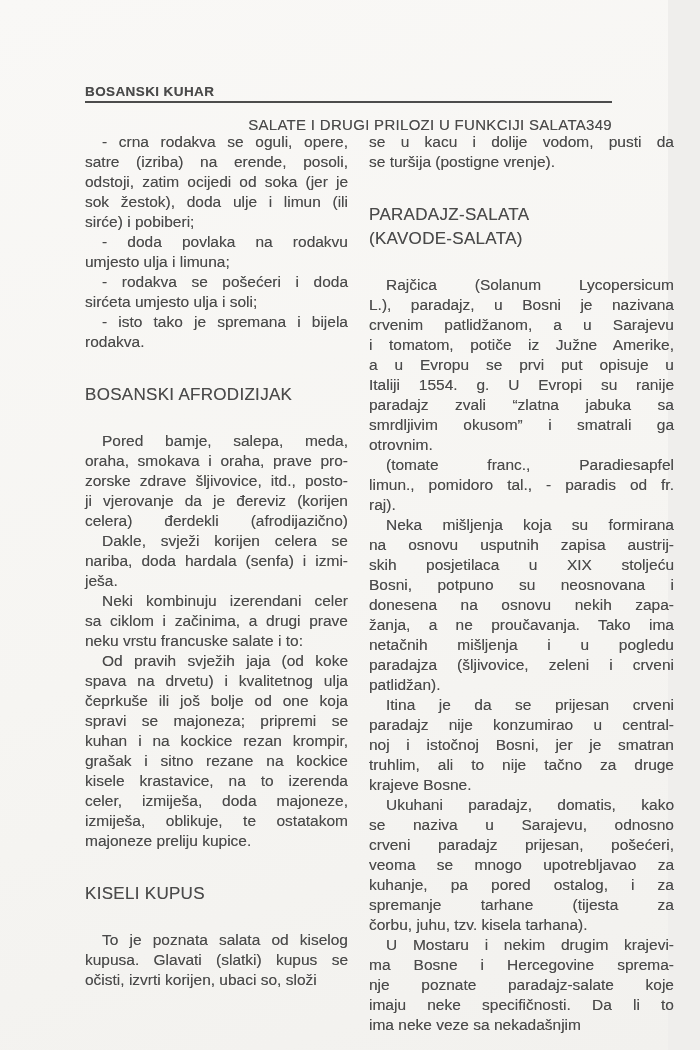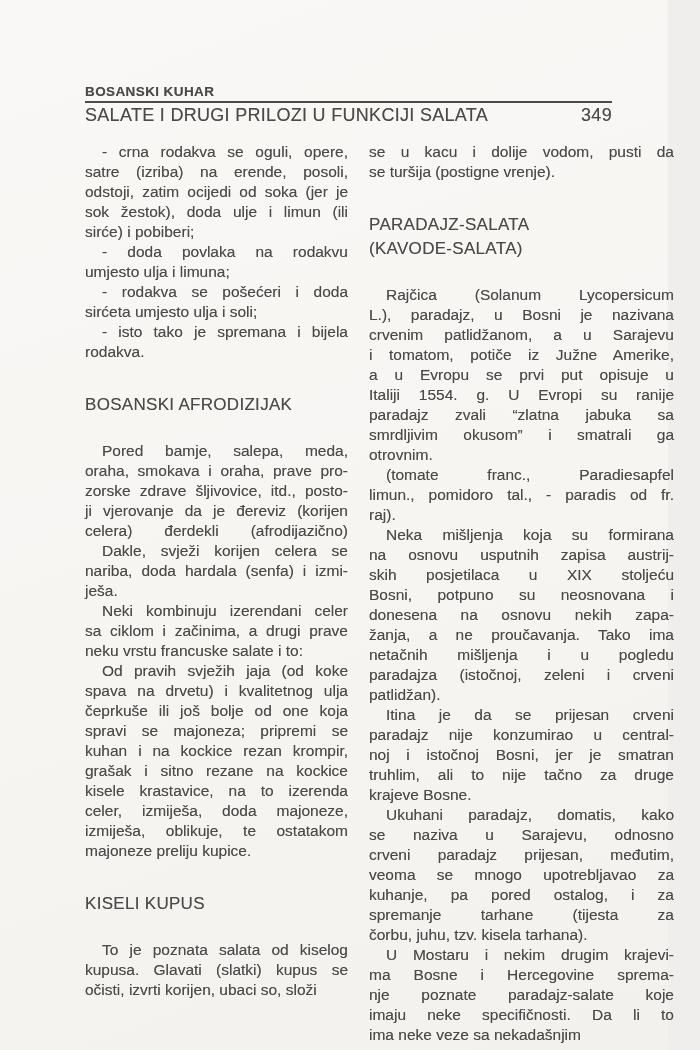--- a/index.html
+++ b/index.html
@@ -11,23 +11,23 @@
     color:var(--ink,#4a4a4a);
   }
   .page{
     position:relative;width:668px;height:1050px;
     background:linear-gradient(160deg,#f9f8f6 0%,#f6f5f2 55%,#f2f1ee 100%);
     text-shadow:0 0 .6px rgba(74,74,74,.5);
   }
   header{position:absolute;left:85px;top:84px;width:527px;}
   .book-title{font-weight:bold;font-size:13.5px;letter-spacing:.4px;}
   .rule{height:2px;background:var(--rule,#4c4c4c);margin-top:2px;}
-  .chapter-row{display:flex;justify-content:space-between;align-items:baseline;
-    font-size:18px;letter-spacing:.3px;margin-top:2px;}
-  .columns{position:absolute;left:85px;top:142px;display:flex;gap:21px;}
+  .chapter-row{display:flex;justify-content:flex-end;align-items:baseline;
+    font-size:15px;letter-spacing:.3px;margin-top:13px;}
+  .columns{position:absolute;left:85px;top:132px;display:flex;gap:21px;}
   .col{font-size:15.5px;line-height:20px;}
   .col.left{width:263px;}
   .col.right{width:305px;}
   .ln{min-height:20px;white-space:normal;}
   .jl{text-align:justify;text-align-last:justify;}
   .ind{padding-left:17px;}
   .hd{font-size:17px;letter-spacing:.3px;margin:31px 0 24px;}
   .hd .ln{line-height:24px;min-height:24px;}
 </style>
 </head>
@@ -131,34 +131,34 @@
           <div class="ln">raj).</div>
         </div>
         <div class="para">
           <div class="ln jl ind">Neka mišljenja koja su formirana</div>
           <div class="ln jl">na osnovu usputnih zapisa austrij-</div>
           <div class="ln jl">skih posjetilaca u XIX stoljeću</div>
           <div class="ln jl">Bosni, potpuno su neosnovana i</div>
           <div class="ln jl">donesena na osnovu nekih zapa-</div>
           <div class="ln jl">žanja, a ne proučavanja. Tako ima</div>
           <div class="ln jl">netačnih mišljenja i u pogledu</div>
-          <div class="ln jl">paradajza (istočnoj, zeleni i crveni</div>
+          <div class="ln jl">paradajza (šljivovice, zeleni i crveni</div>
           <div class="ln">patlidžan).</div>
         </div>
         <div class="para">
           <div class="ln jl ind">Itina je da se prijesan crveni</div>
           <div class="ln jl">paradajz nije konzumirao u central-</div>
           <div class="ln jl">noj i istočnoj Bosni, jer je smatran</div>
           <div class="ln jl">truhlim, ali to nije tačno za druge</div>
           <div class="ln">krajeve Bosne.</div>
         </div>
         <div class="para">
           <div class="ln jl ind">Ukuhani paradajz, domatis, kako</div>
           <div class="ln jl">se naziva u Sarajevu, odnosno</div>
-          <div class="ln jl">crveni paradajz prijesan, međutim,</div>
+          <div class="ln jl">crveni paradajz prijesan, pošećeri,</div>
           <div class="ln jl">veoma se mnogo upotrebljavao za</div>
           <div class="ln jl">kuhanje, pa pored ostalog, i za</div>
           <div class="ln jl">spremanje tarhane (tijesta za</div>
           <div class="ln">čorbu, juhu, tzv. kisela tarhana).</div>
         </div>
         <div class="para">
           <div class="ln jl ind">U Mostaru i nekim drugim krajevi-</div>
           <div class="ln jl">ma Bosne i Hercegovine sprema-</div>
           <div class="ln jl">nje poznate paradajz-salate koje</div>
           <div class="ln jl">imaju neke specifičnosti. Da li to</div>

